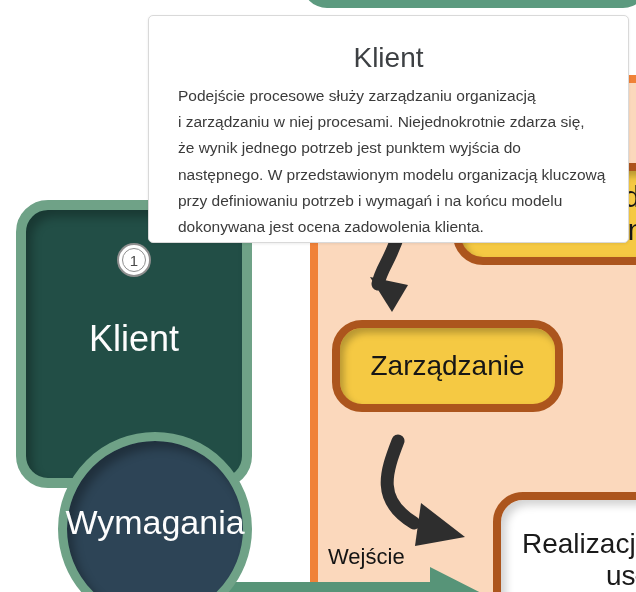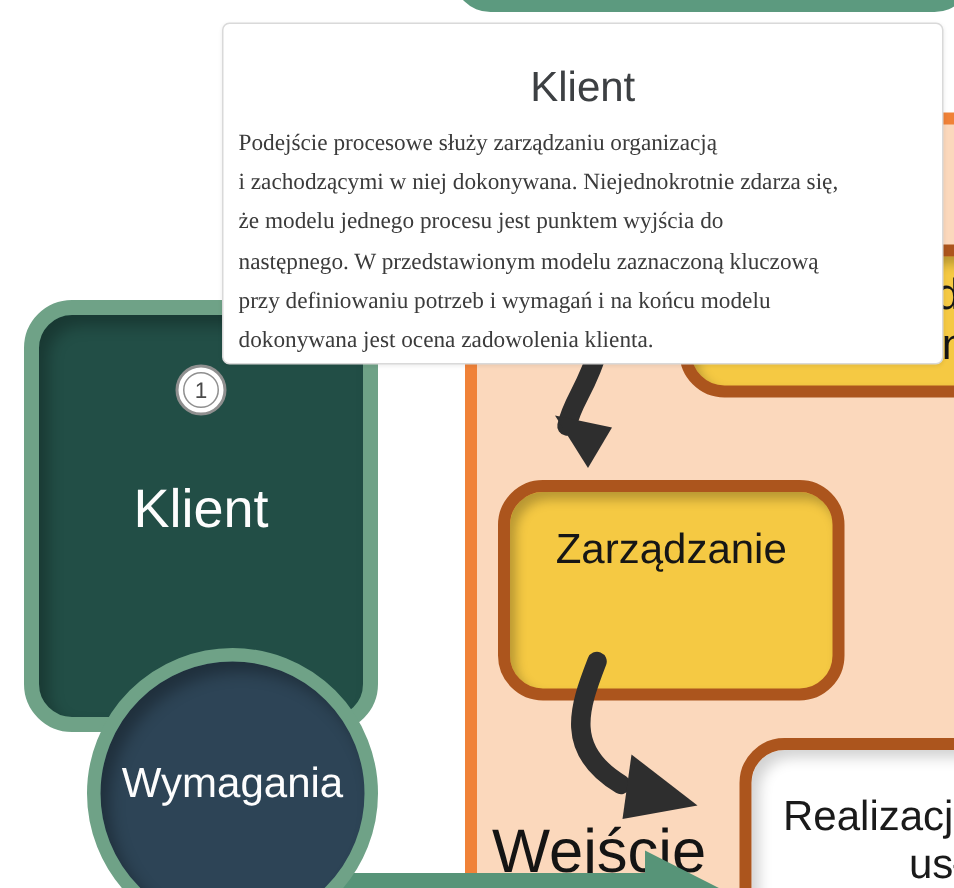--- a/index.html
+++ b/index.html
@@ -19,31 +19,31 @@
     border-radius:24px;box-sizing:border-box;z-index:1;
   }
   
   .node-yellow{
     position:absolute;background:var(--yellow);border:8px solid var(--orange-dark);
     border-radius:30px;box-sizing:border-box;z-index:2;
     box-shadow:inset 4px 5px 7px rgba(0,0,0,0.25);
     color:#161616;text-align:center;
   }
   .node-odp{left:453px;top:163px;width:348px;height:102px;font-size:29px;line-height:33px;padding-top:10px;}
-  .node-zasoby{left:332px;top:320px;width:231px;height:147px;font-size:28px;line-height:33px;padding-top:21px;}
+  .node-zasoby{left:332px;top:320px;width:231px;height:92px;font-size:28px;line-height:33px;padding-top:21px;}
   
   .node-real{
     position:absolute;left:493px;top:492px;width:400px;height:280px;
     background:#ffffff;border:8px solid var(--orange-dark);border-radius:30px;
     box-sizing:border-box;z-index:2;box-shadow:inset 5px 5px 9px rgba(0,0,0,0.18);
   }
   .real-line1{position:absolute;left:522px;top:528px;font-size:28px;color:#1a1a1a;z-index:3;white-space:nowrap;}
   .real-line2{position:absolute;left:606px;top:560px;font-size:28px;color:#1a1a1a;z-index:3;white-space:nowrap;}
   
-  .wejscie{position:absolute;left:328px;top:544px;font-size:41px;color:#141414;z-index:3;white-space:nowrap;}
+  .wejscie{position:absolute;left:328px;top:544px;font-size:22px;color:#141414;z-index:3;white-space:nowrap;}
   
   .arrows{position:absolute;left:0;top:0;width:636px;height:592px;z-index:5;pointer-events:none;}
   
   .node-klient{
     position:absolute;left:16px;top:200px;width:236px;height:288px;
     background:var(--teal-dark);border:10px solid var(--teal-border);
     border-radius:32px;box-sizing:border-box;z-index:6;
     box-shadow:inset 6px 7px 10px rgba(0,0,0,0.28);
   }
   .klient-label{
@@ -60,32 +60,32 @@
     display:flex;align-items:center;justify-content:center;
     font-size:15px;color:#4a4a4a;background:#fff;
   }
   
   .circle-wym{
     position:absolute;left:58px;top:432px;width:194px;height:194px;border-radius:50%;
     background:var(--navy);border:9px solid var(--teal-border);box-sizing:border-box;z-index:7;
     box-shadow:inset 6px 7px 10px rgba(0,0,0,0.3);
     display:flex;align-items:center;justify-content:center;
   }
-  .wym-label{font-size:28px;color:#fdfdfd;margin-top:-14px;}
+  .wym-label{font-size:34px;color:#fdfdfd;margin-top:-14px;}
   
   .card{
     position:absolute;left:148px;top:15px;width:481px;height:228px;background:#ffffff;
     border:1px solid #d9d9d9;border-radius:5px;box-sizing:border-box;z-index:10;
     box-shadow:0 1px 3px rgba(0,0,0,0.08);overflow:hidden;
   }
   .card-title{
     position:absolute;left:0;top:26px;width:100%;text-align:center;
     font-size:28px;color:#3d4043;
   }
-  .card-body{position:absolute;left:10px;top:67px;font-family:Liberation Serif, serif;}
+  .card-body{position:absolute;left:29px;top:67px;}
   .card-body div{
     font-size:15.5px;line-height:26.2px;color:#3b3b3b;white-space:nowrap;
   }
 </style>
 </head>
 <body>
 
 <div id="canvas" style="--teal-dark: #224E46; --teal-border: #6FA287; --teal-banner: #5C9A7F; --navy: #2D4456; --orange-bright: #F08238; --orange-dark: #AC551D; --yellow: #F5C943; --peach: #FBD8BC;">
 
   <div class="banner"></div>
@@ -131,21 +131,21 @@
   </div>
 
   <div class="circle-wym">
     <div class="wym-label">Wymagania</div>
   </div>
 
   <div class="card">
     <div class="card-title">Klient</div>
     <div class="card-body">
       <div>Podejście procesowe służy zarządzaniu organizacją</div>
-      <div>i zachodzącymi w niej dokonywana. Niejednokrotnie zdarza się,</div>
-      <div>że modelu jednego procesu jest punktem wyjścia do</div>
-      <div>następnego. W przedstawionym modelu zaznaczoną kluczową</div>
+      <div>i zarządzaniu w niej procesami. Niejednokrotnie zdarza się,</div>
+      <div>że wynik jednego potrzeb jest punktem wyjścia do</div>
+      <div>następnego. W przedstawionym modelu organizacją kluczową</div>
       <div>przy definiowaniu potrzeb i wymagań i na końcu modelu</div>
       <div>dokonywana jest ocena zadowolenia klienta.</div>
     </div>
   </div>
 
 </div>
 
 </body></html>

